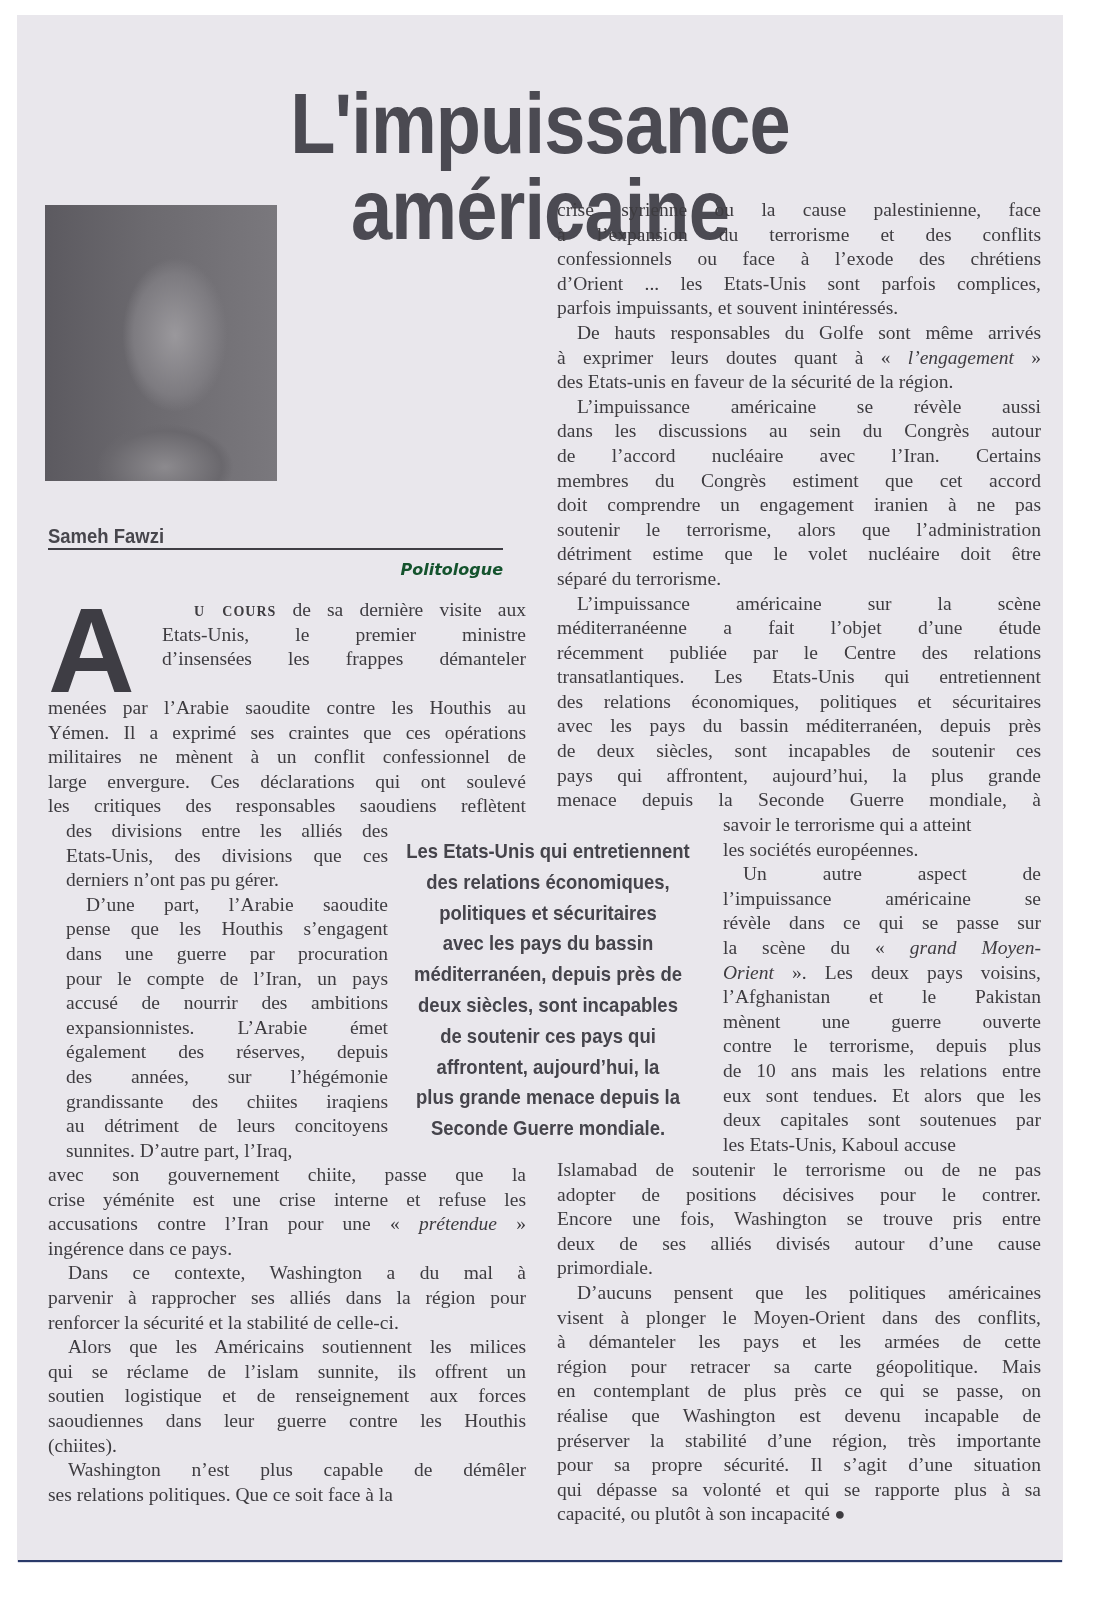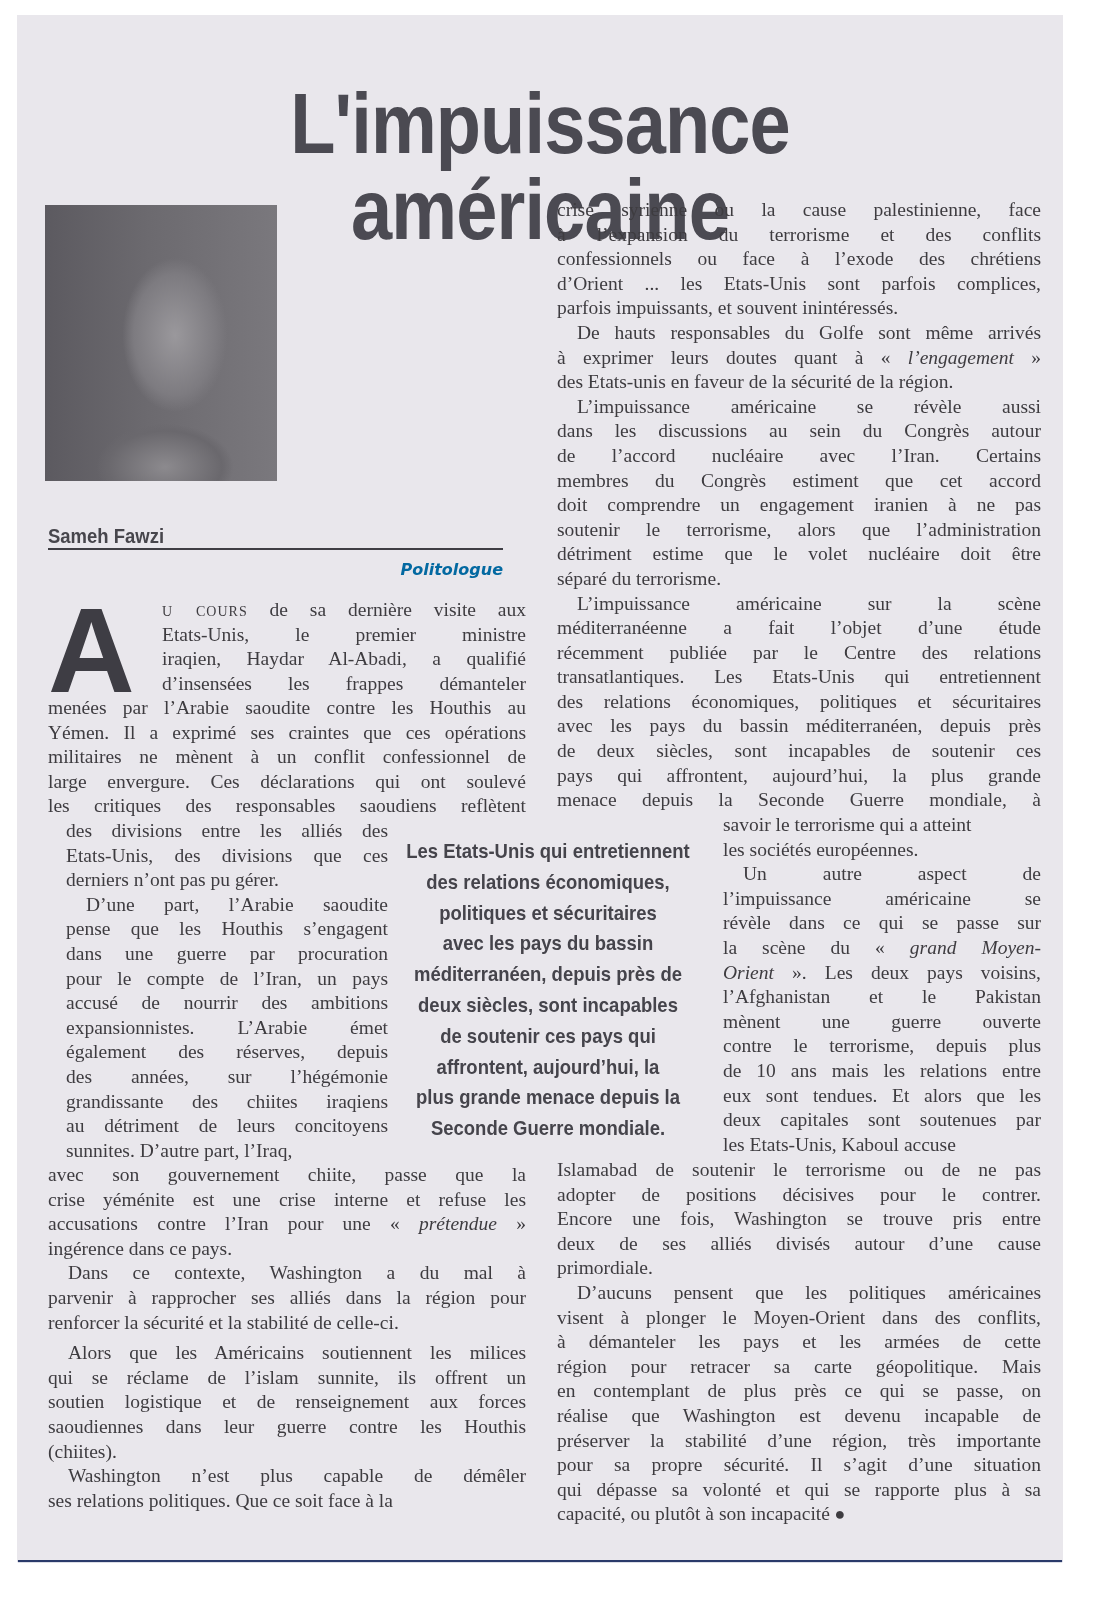--- a/index.html
+++ b/index.html
@@ -31,29 +31,29 @@
   }
   .byline {
     position: absolute; left: 48px; top: 524px;
     font-family: "Liberation Sans", "DejaVu Sans", sans-serif; font-weight: bold;
     font-size: 21px; color: #47464c; transform: scaleX(0.88); transform-origin: 0 0;
   }
   .rule { position: absolute; left: 48px; top: 548px; width: 455px; height: 2px; background: #3f3e44; }
   .role {
     position: absolute; left: 300px; top: 560px; width: 203px; text-align: right;
     font-family: "DejaVu Sans", sans-serif; font-style: italic; font-weight: bold;
-    font-size: 16px; color: #0369a1;
+    font-size: 16px; color: #14532d;
   }
   .col { position: absolute; font-size: 19.5px; line-height: 24.6px; text-align: justify; }
   .dropcap {
     position: absolute; left: 48px; top: 600px;
     font-family: "Liberation Sans", "DejaVu Sans", sans-serif; font-weight: bold;
     font-size: 120px; line-height: 100px; color: #3e3d44;
   }
-  .smallcaps { font-variant: small-caps; font-weight: normal; letter-spacing: 1px; }
+  .smallcaps { font-variant: small-caps; font-weight: bold; letter-spacing: 1px; margin-left: 32px; }
   .pullquote {
     position: absolute; left: 378px; top: 836px; width: 340px; text-align: center;
     font-family: "Liberation Sans", "DejaVu Sans", sans-serif; font-weight: bold;
     font-size: 21px; line-height: 30.8px; color: #45444b;
     transform: scaleX(0.88); transform-origin: 170px 0;
   }
   .pullquote span { display: block; white-space: nowrap; }
   .line { display: block; white-space: nowrap; text-align-last: justify; text-align: justify; }
   .line.last { text-align-last: left; }
   .endmark { font-size: 18px; }
@@ -72,21 +72,20 @@
 
 <div class="byline">Sameh Fawzi</div>
 <div class="rule"></div>
 <div class="role">Politologue</div>
 
 <div class="dropcap">A</div>
 
 <div class="col" id="c1intro" style="left:162px; top:598px; width:364px;">
     <span class="line"><span class="smallcaps">u cours</span><span> de sa dernière visite aux</span></span>
     <span class="line">Etats-Unis, le premier ministre</span>
-    <span class="line">iraqien, Haydar Al-Abadi, a qualifié</span>
     <span class="line">d’insensées les frappes démanteler</span>
   </div>
 
 <div class="col" id="c1full" style="left:48px; top:696px; width:478px;">
     <span class="line">menées par l’Arabie saoudite contre les Houthis au</span>
     <span class="line">Yémen. Il a exprimé ses craintes que ces opérations</span>
     <span class="line">militaires ne mènent à un conflit confessionnel de</span>
     <span class="line">large envergure. Ces déclarations qui ont soulevé</span>
     <span class="line">les critiques des responsables saoudiens reflètent</span>
   </div>
@@ -109,21 +108,21 @@
   </div>
 
 <div class="col" id="c1bottom" style="left:48px; top:1163px; width:478px;">
     <span class="line">avec son gouvernement chiite, passe que la</span>
     <span class="line">crise yéménite est une crise interne et refuse les</span>
     <span class="line">accusations contre l’Iran pour une « <i>prétendue</i> »</span>
     <span class="line last">ingérence dans ce pays.</span>
     <span class="line" style="padding-left: 20px;">Dans ce contexte, Washington a du mal à</span>
     <span class="line">parvenir à rapprocher ses alliés dans la région pour</span>
     <span class="line last">renforcer la sécurité et la stabilité de celle-ci.</span>
-    <span class="line" style="padding-left: 20px; margin-top: 6px;">Alors que les Américains soutiennent les milices</span>
+    <span class="line" style="padding-left: 20px;">Alors que les Américains soutiennent les milices</span>
     <span class="line">qui se réclame de l’islam sunnite, ils offrent un</span>
     <span class="line">soutien logistique et de renseignement aux forces</span>
     <span class="line">saoudiennes dans leur guerre contre les Houthis</span>
     <span class="line last">(chiites).</span>
     <span class="line" style="padding-left: 20px;">Washington n’est plus capable de démêler</span>
     <span class="line last">ses relations politiques. Que ce soit face à la</span>
   </div>
 
 <div class="pullquote" id="pq">
     <span>Les Etats-Unis qui entretiennent</span>

